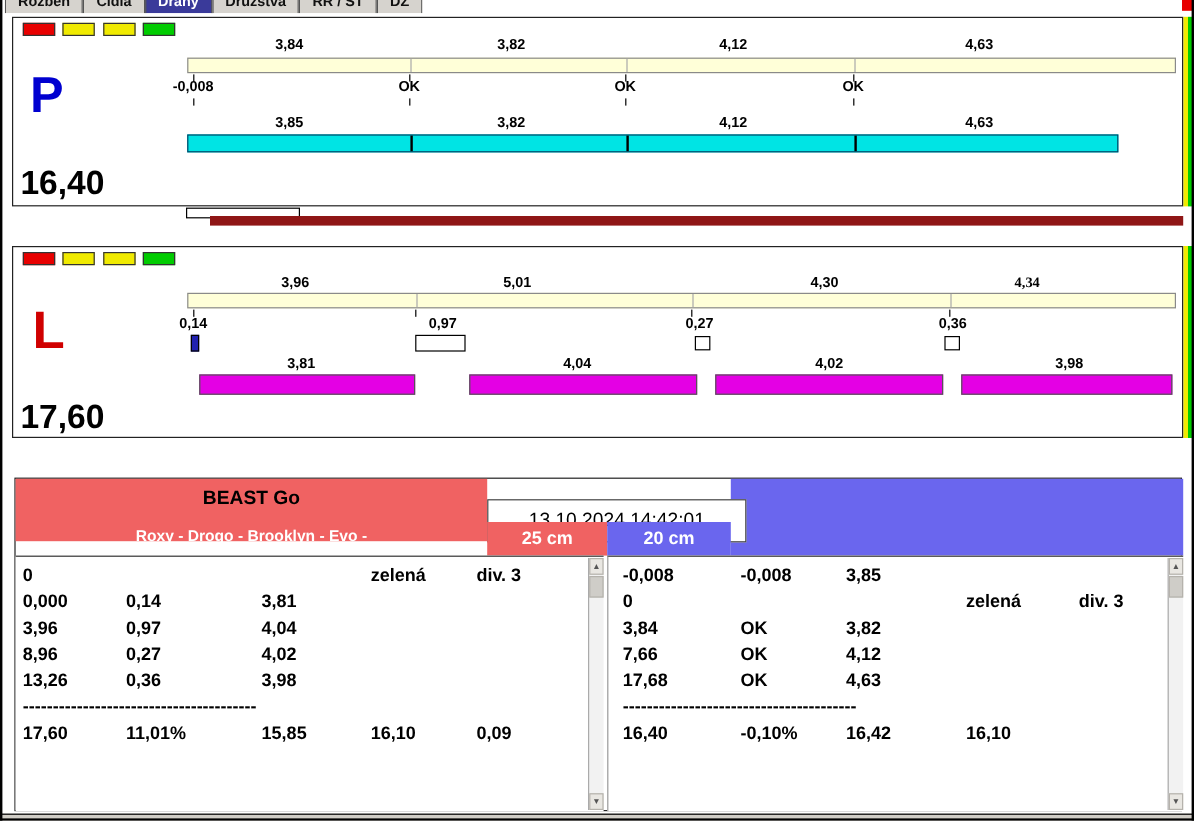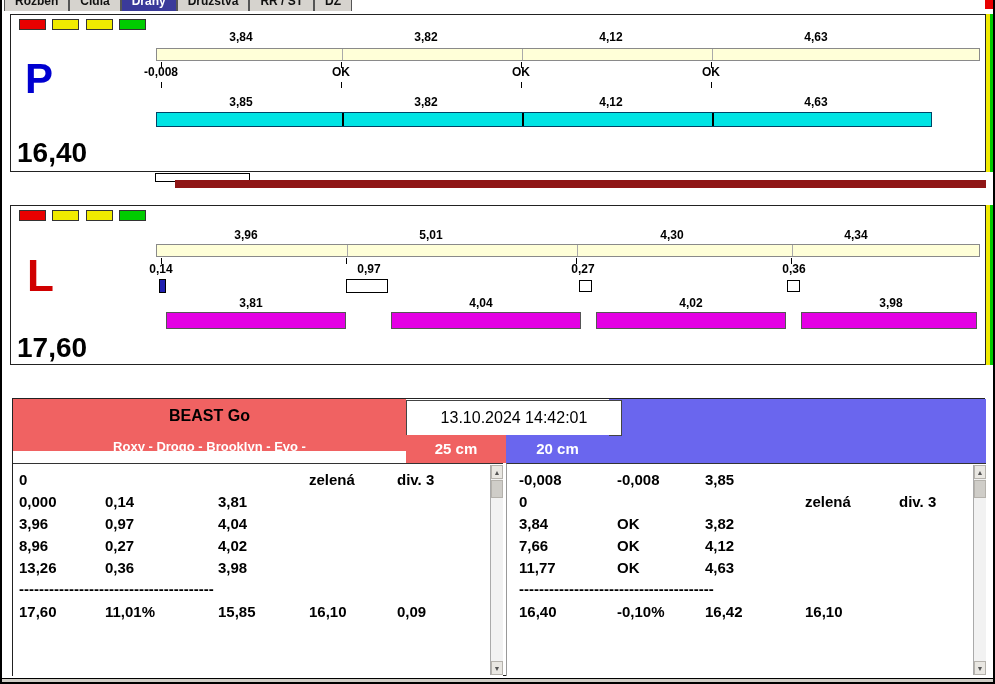--- a/index.html
+++ b/index.html
@@ -121,22 +121,22 @@
   <div class="abs" style="left:8px;top:4px;">
     <span class="sq" style="background:#e80000;"></span>
     <span class="sq" style="background:#f0ea00;"></span>
     <span class="sq" style="background:#f0ea00;"></span>
     <span class="sq" style="background:#00cc00;"></span>
   </div>
   <div class="abs lane-letter" style="left:16px;top:48px;color:#d00000;font-size:44px;">L</div>
 
   <span class="num" style="left:207px;top:22px;">3,96</span>
   <span class="num" style="left:392px;top:22px;">5,01</span>
-  <span class="num" style="left:633px;top:22px;">4,30</span>
-  <span class="num" style="left:817px;top:22px;">4,34</span>
+  <span class="num" style="left:648px;top:22px;">4,30</span>
+  <span class="num" style="left:817px;top:22px;font-family:Liberation Serif, serif;">4,34</span>
 
   <div class="abs creambar" style="left:145px;top:38px;width:824px;height:13px;">
     <i style="left:190px;"></i>
       <i style="left:420px;"></i>
       <i style="left:635px;"></i>
   </div>
 
   <span class="tick" style="left:150px;top:52px;"></span>
   <span class="tick" style="left:335px;top:52px;"></span>
   <span class="tick" style="left:565px;top:52px;"></span>
@@ -166,21 +166,21 @@
 </section>
 
 <section class="abs board">
 
   <div class="abs teamred" style="left:0;top:0;width:393px;height:52px;">
     <div class="teamname">BEAST Go</div>
     <div class="dogs">Roxy - Drogo - Brooklyn - Evo -</div>
   </div>
   <div class="abs teamblue" style="left:596px;top:0;width:377px;height:64px;">
   </div>
-  <div class="abs stamp" style="left:393px;top:1px;width:216px;height:36px;">13.10.2024 14:42:01</div>
+  <div class="abs stamp" style="left:393px;top:17px;width:216px;height:36px;">13.10.2024 14:42:01</div>
   <div class="abs teamred cmcell" style="left:393px;top:36px;width:100px;height:28px;">25 cm</div>
   <div class="abs teamblue cmcell" style="left:493px;top:36px;width:103px;height:28px;">20 cm</div>
 
   <div class="abs datapane" style="left:0;top:64px;width:490px;height:213px;">
     <div style="padding-top:4px;">
       <div class="drow lgrid">
         <span>0</span>
           <span></span>
           <span></span>
           <span>zelená</span>
@@ -254,21 +254,21 @@
           <span></span>
       </div>
       <div class="drow rgrid">
         <span>7,66</span>
           <span>OK</span>
           <span>4,12</span>
           <span></span>
           <span></span>
       </div>
       <div class="drow rgrid">
-        <span>11,77</span>
+        <span>17,68</span>
           <span>OK</span>
           <span>4,63</span>
           <span></span>
           <span></span>
       </div>
       <div class="dsep rsep">---------------------------------------</div>
       <div class="drow rgrid">
         <span>16,40</span>
           <span>-0,10%</span>
           <span>16,42</span>

